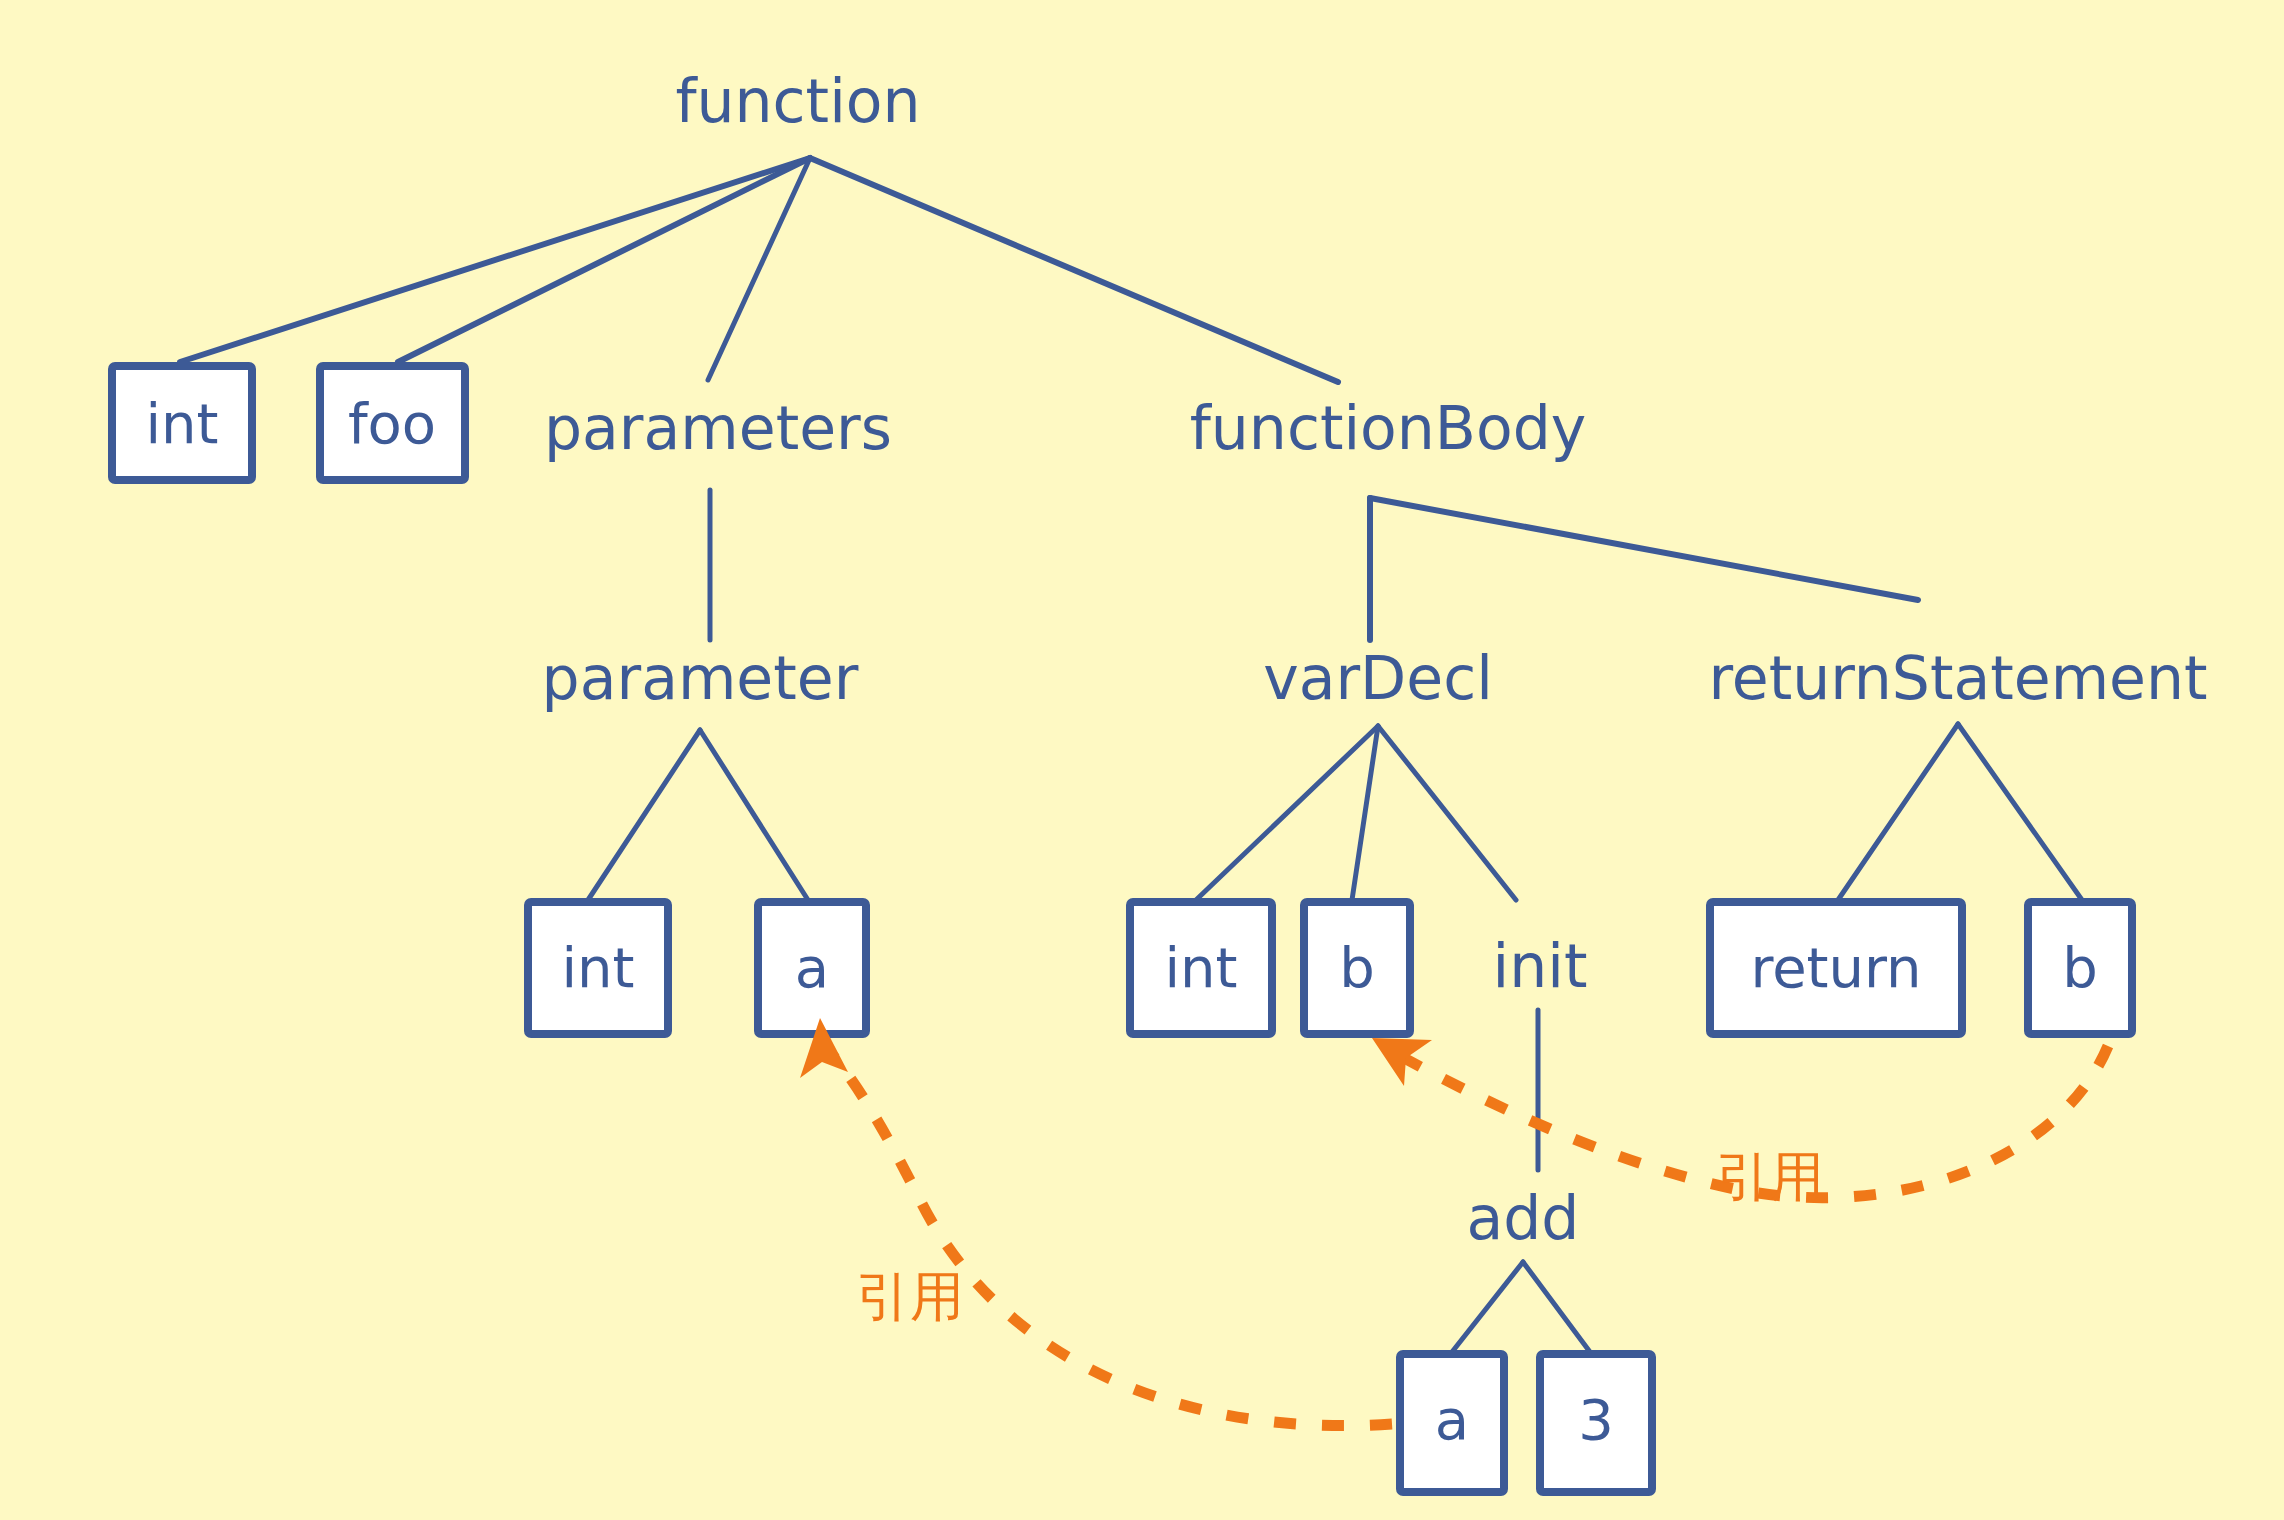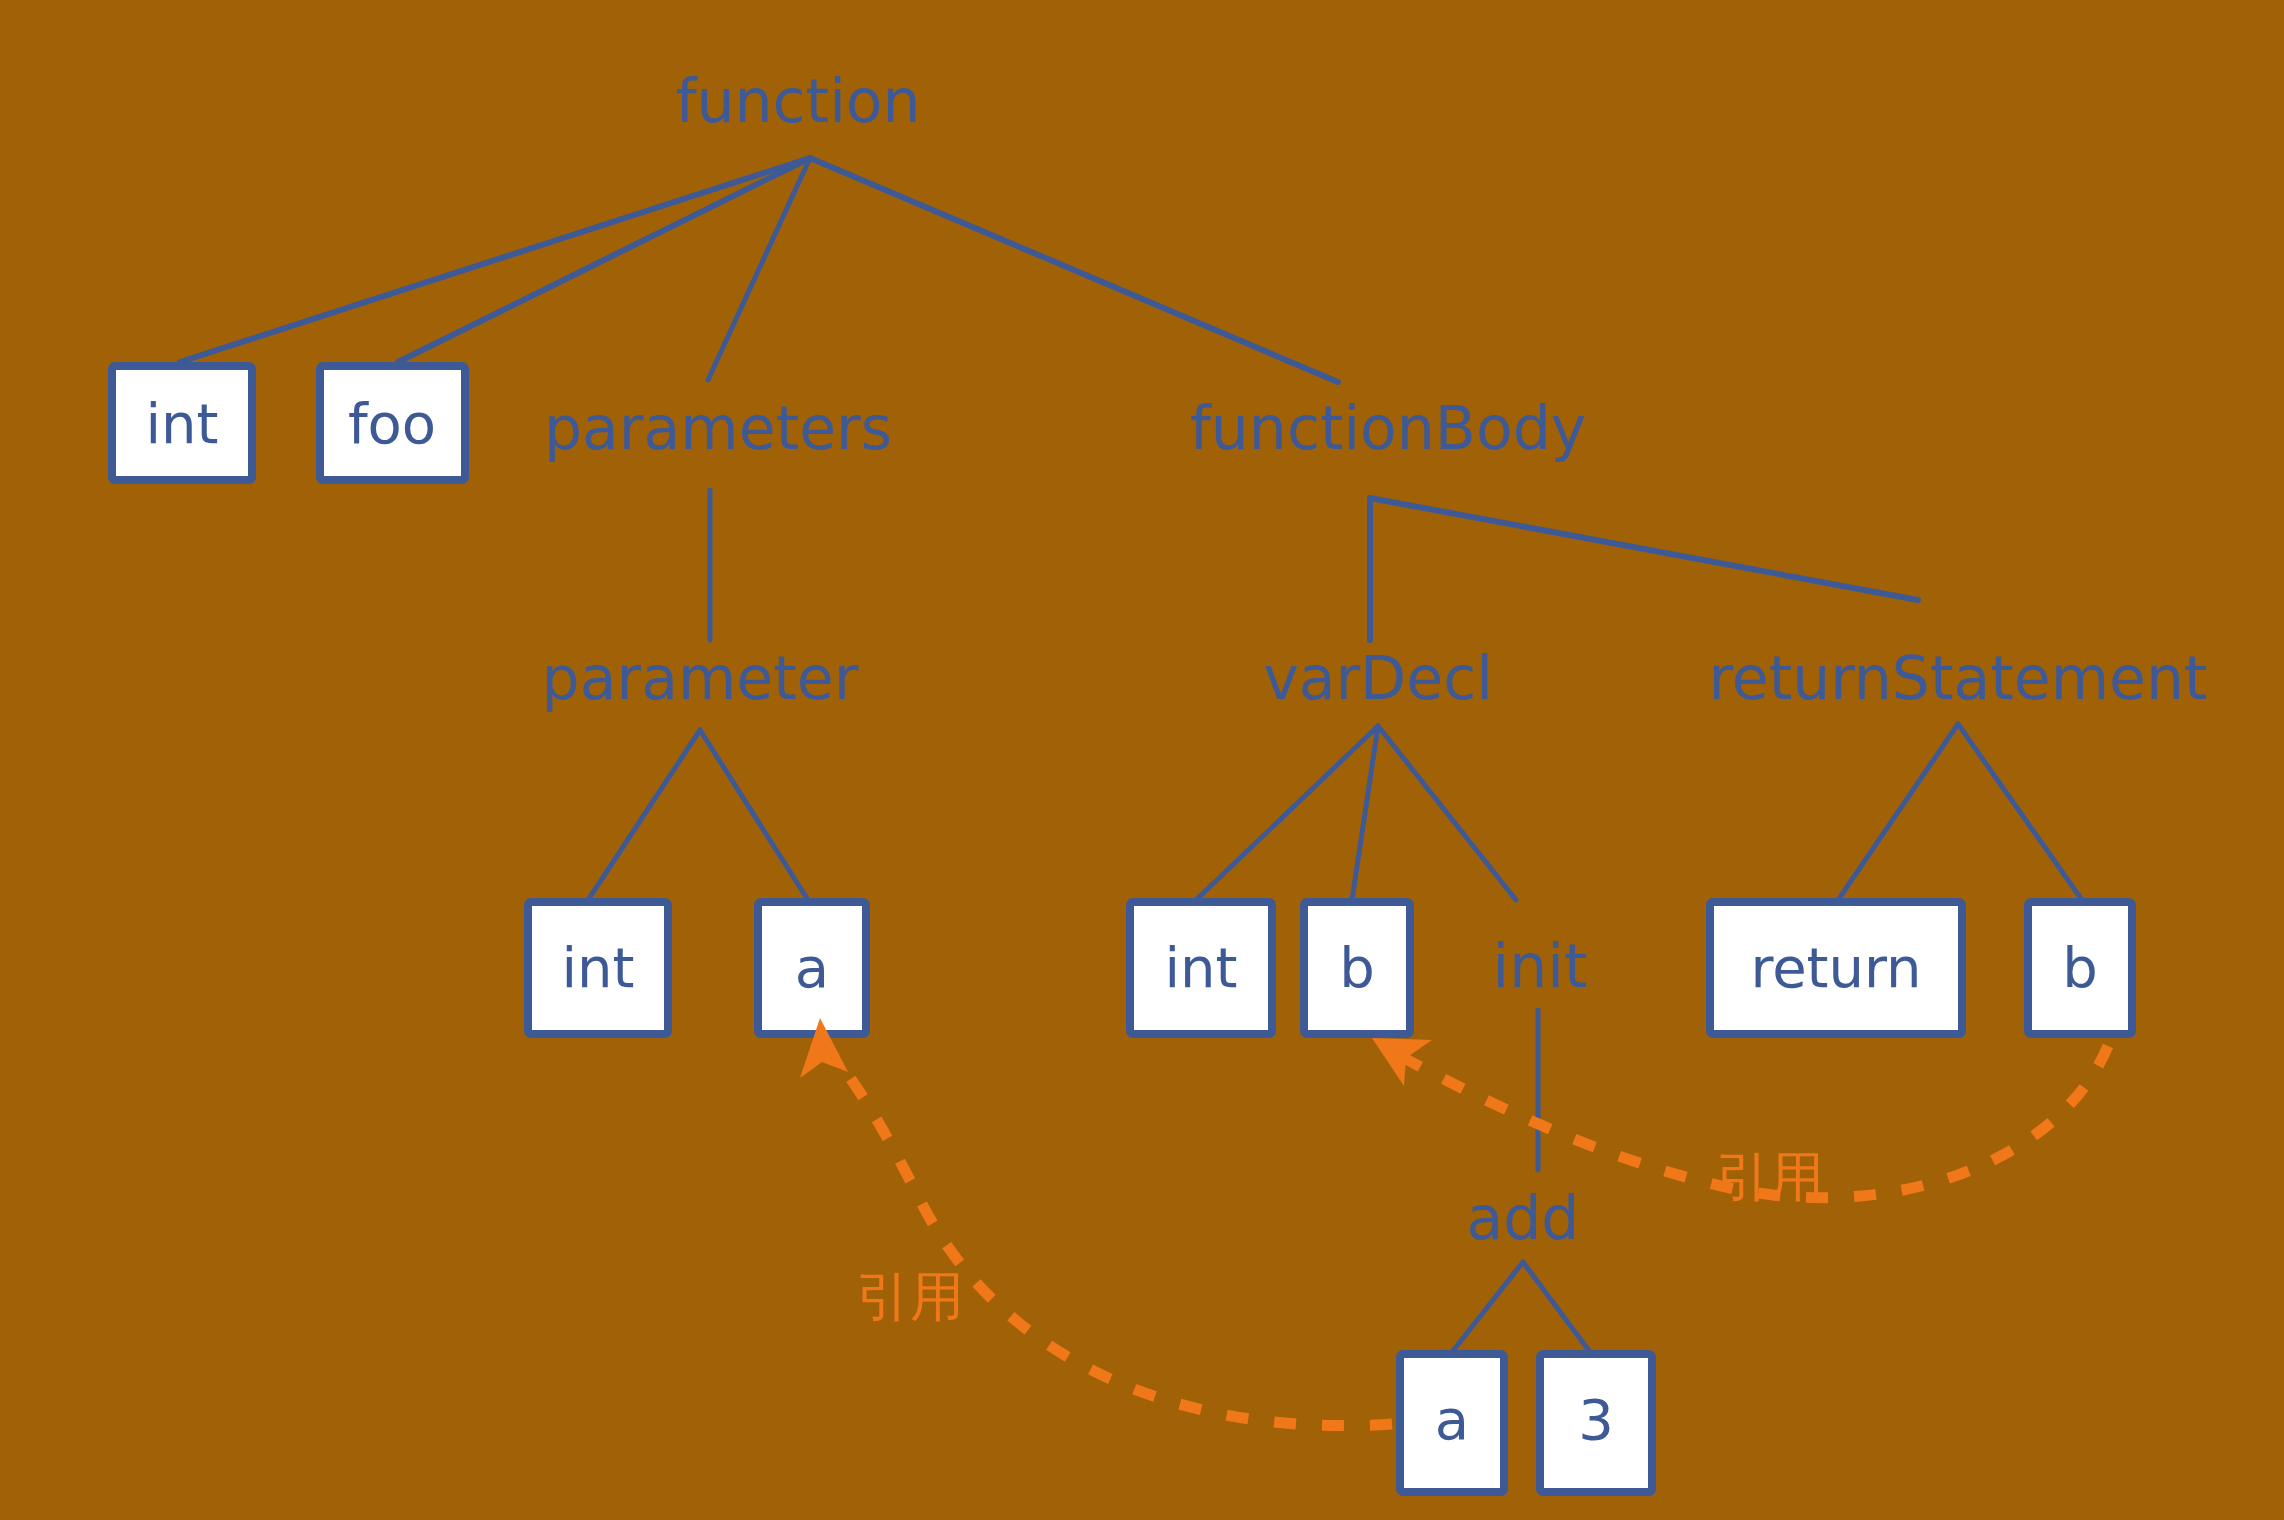--- a/index.html
+++ b/index.html
@@ -11,21 +11,21 @@
   body {
     width: 2284px;
     height: 1520px;
     font-family: "DejaVu Sans", sans-serif;
     overflow: hidden;
   }
   #diagram-root {
     position: relative;
     width: 2284px;
     height: 1520px;
-    background: #a16207;
+    background: #fef9c3;
   }
   svg#ast-svg {
     display: block;
     width: 2284px;
     height: 1520px;
   }
   .edge {
     stroke: #3D5A96;
     stroke-width: 6;
     fill: none;

